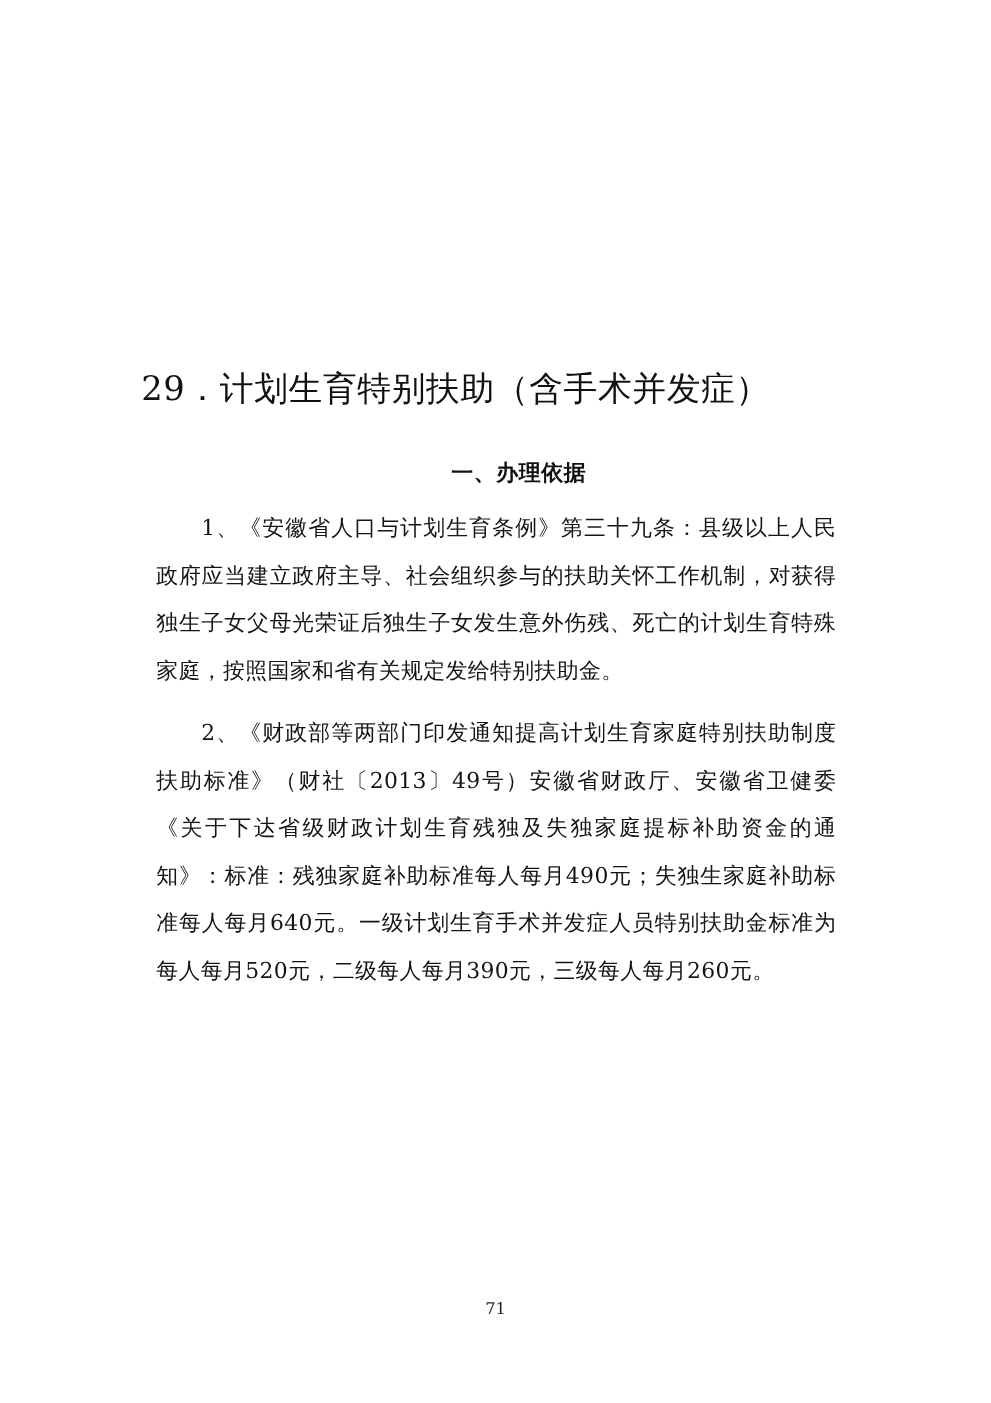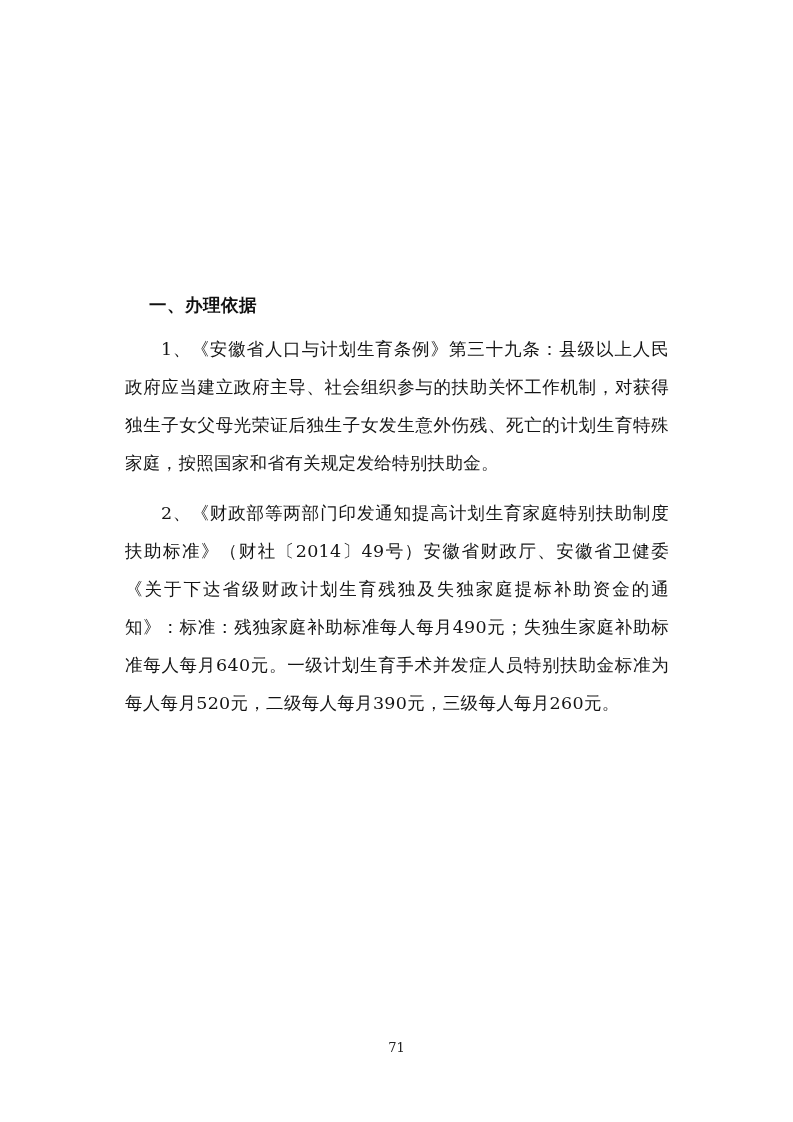--- a/index.html
+++ b/index.html
@@ -41,20 +41,21 @@
     white-space: nowrap;
   }
   .section-heading {
     font-size: 17.5px;
     line-height: 26px;
     font-weight: bold;
     margin: 0 0 11px 0;
     padding-left: 36px;
     color: #111111;
     letter-spacing: 0.5px;
+    text-align: center;
   }
   .para {
     font-size: 17.5px;
     line-height: 38px;
     margin: 12px;
     text-align: justify;
     text-justify: inter-ideograph;
     text-indent: 36px;
     letter-spacing: 0.3px;
     color: #141414;
@@ -68,18 +69,19 @@
     font-size: 13px;
     font-family: "DejaVu Serif", "Liberation Serif", serif;
     color: #222222;
   }
 </style>
 </head>
 <body>
 
 <div class="page">
   <div class="content">
+    <h1 class="doc-title">29．计划生育特别扶助（含手术并发症）</h1>
     <h2 class="section-heading">一、办理依据</h2>
     <p class="para">1、《安徽省人口与计划生育条例》第三十九条：县级以上人民政府应当建立政府主导、社会组织参与的扶助关怀工作机制，对获得独生子女父母光荣证后独生子女发生意外伤残、死亡的计划生育特殊家庭，按照国家和省有关规定发给特别扶助金。</p>
-    <p class="para">2、《财政部等两部门印发通知提高计划生育家庭特别扶助制度扶助标准》（财社〔2014〕49号）安徽省财政厅、安徽省卫健委《关于下达省级财政计划生育残独及失独家庭提标补助资金的通知》：标准：残独家庭补助标准每人每月490元；失独生家庭补助标准每人每月640元。一级计划生育手术并发症人员特别扶助金标准为每人每月520元，二级每人每月390元，三级每人每月260元。</p>
+    <p class="para">2、《财政部等两部门印发通知提高计划生育家庭特别扶助制度扶助标准》（财社〔2013〕49号）安徽省财政厅、安徽省卫健委《关于下达省级财政计划生育残独及失独家庭提标补助资金的通知》：标准：残独家庭补助标准每人每月490元；失独生家庭补助标准每人每月640元。一级计划生育手术并发症人员特别扶助金标准为每人每月520元，二级每人每月390元，三级每人每月260元。</p>
   </div>
   <div class="page-number">71</div>
 </div>
 
 </body></html>

